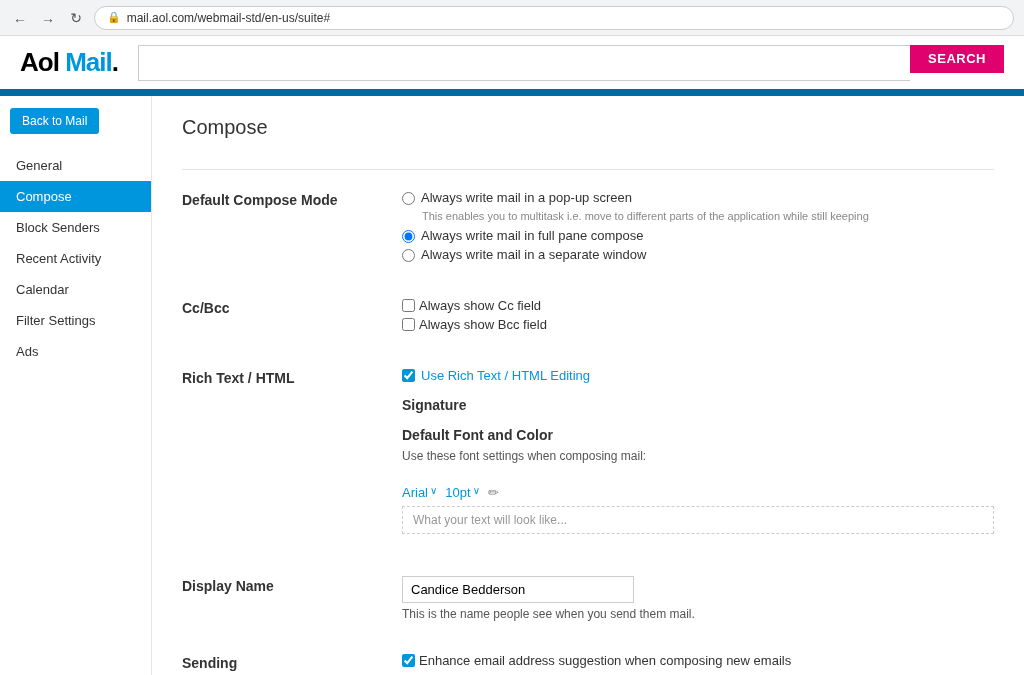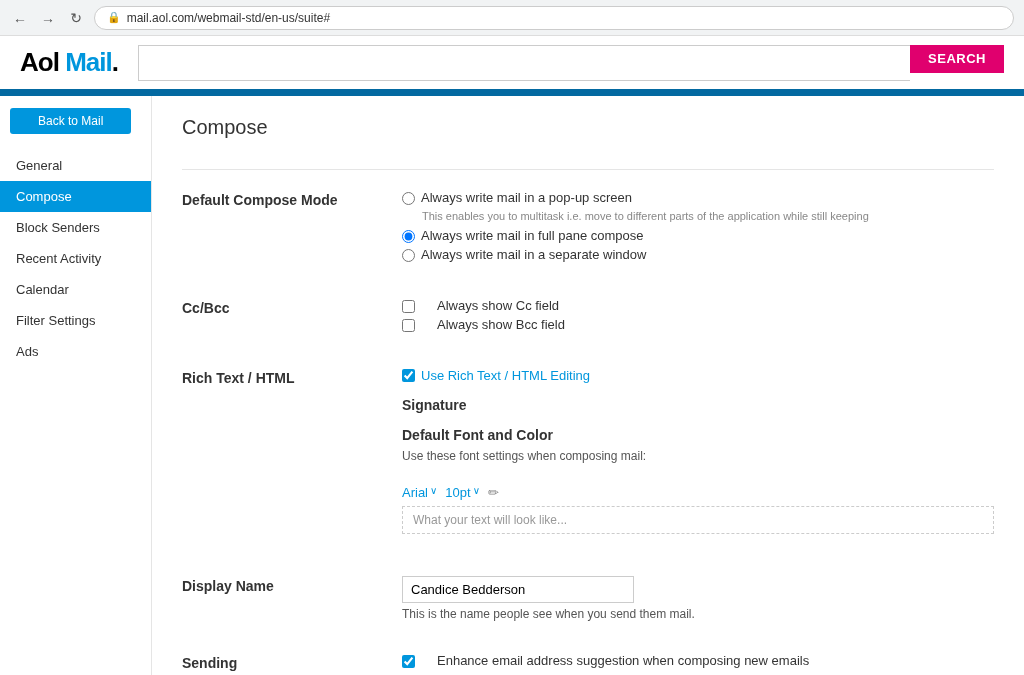--- a/index.html
+++ b/index.html
@@ -90,21 +90,21 @@
     .sidebar {
       width: 152px;
       min-width: 152px;
       background: #fff;
       border-right: 1px solid #e5e5e5;
       padding-top: 12px;
     }
     .back-to-mail-btn {
       display: block;
       margin: 0 10px 16px 10px;
-      padding: 6px 28px;
+      padding: 6px 12px;
       background: #0096dd;
       color: #fff;
       border: none;
       border-radius: 3px;
       font-size: 12px;
       cursor: pointer;
       text-align: center;
     }
     .sidebar-nav-item {
       display: block;
@@ -171,23 +171,23 @@
       font-size: 11px;
       color: #888;
       margin-left: 20px;
       margin-bottom: 4px;
       line-height: 1.4;
     }
 
     
     .checkbox-option {
       display: flex;
-      align-items: flex-end;
+      align-items: center;
       margin-bottom: 4px;
-      gap: 22px;
+      gap: 4px;
     }
     .checkbox-option input[type="checkbox"] {
       cursor: pointer;
       width: 13px;
       height: 13px;
       accent-color: #0096dd;
     }
     .checkbox-option label {
       font-size: 13px;
       cursor: pointer;

